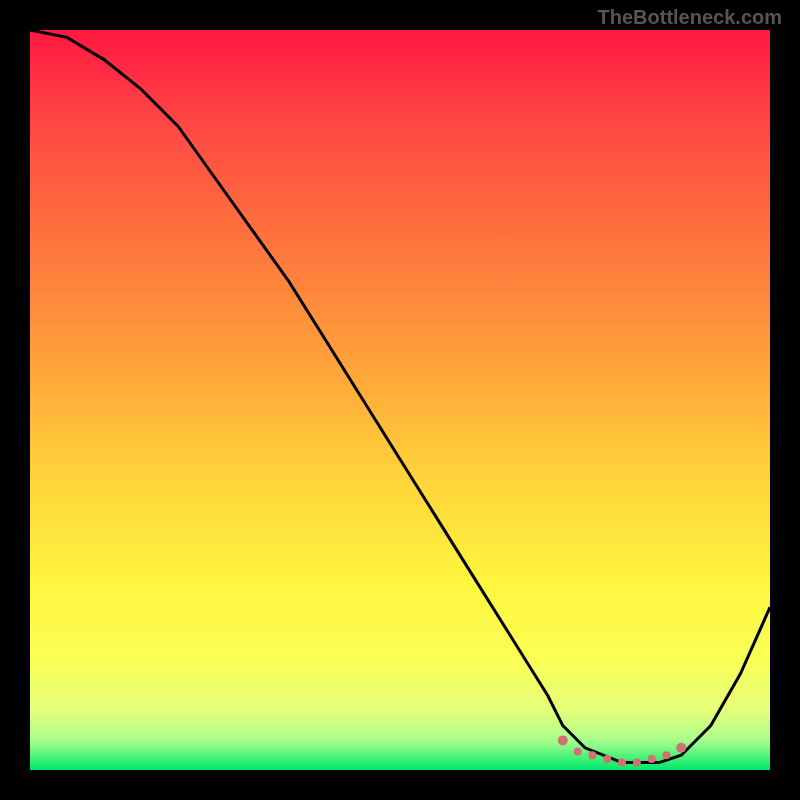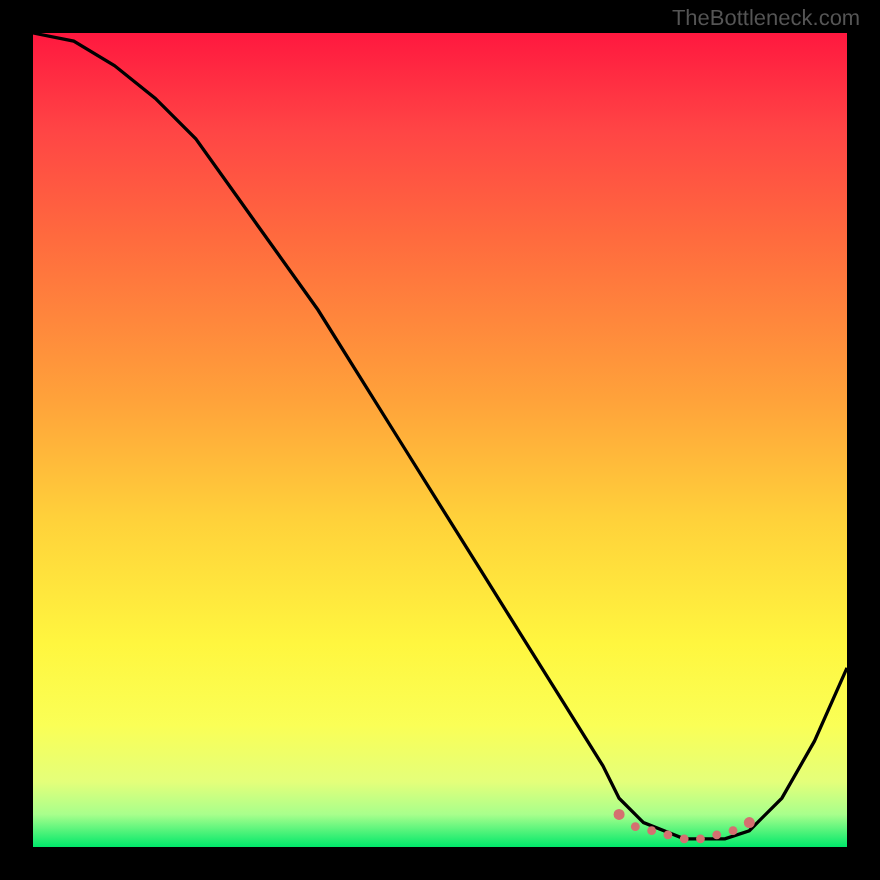--- a/index.html
+++ b/index.html
@@ -10,21 +10,21 @@
     background: #000;
     position: relative;
     font-family: Arial, sans-serif;
   }
   .watermark {
     position: absolute;
     top: 6px;
     right: 18px;
     color: #555;
     font-size: 20px;
-    font-weight: normal;
+    font-weight: bold;
     z-index: 10;
   }
   .plot-area {
     position: absolute;
     left: 30px;
     top: 30px;
     width: 740px;
     height: 740px;
     background: linear-gradient(to bottom,
       #ff183f 0%,

